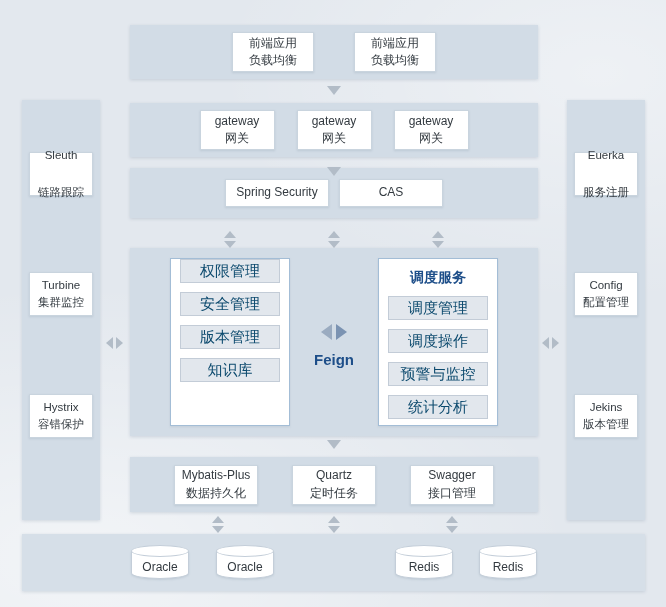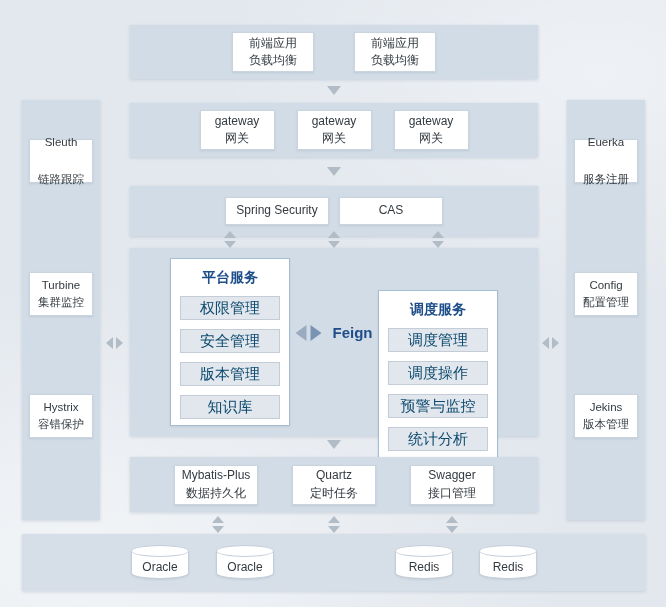--- a/index.html
+++ b/index.html
@@ -26,42 +26,42 @@
     display:flex; flex-direction:column; align-items:center; justify-content:center;
     font-size:12px; color:#333a40; line-height:1.45; text-align:center;
   }
 
   .band-top        { left:130px; top:25px;  width:408px; height:54px; gap:40px; }
   .band-top .wbox  { width:82px; height:40px; }
 
   .band-gateway       { left:130px; top:103px; width:408px; height:54px; gap:22px; }
   .band-gateway .wbox { width:75px; height:40px; }
 
-  .band-security       { left:130px; top:186px; width:408px; height:50px; gap:10px; }
+  .band-security       { left:130px; top:168px; width:408px; height:50px; gap:10px; }
   .band-security .wbox { width:104px; height:28px; }
 
   .band-main { left:130px; top:248px; width:408px; height:188px; }
 
   .panel {
     position:absolute; top:10px; width:120px; height:168px;
     background:#fff; border:1px solid #a3bdd6;
     box-shadow:0 1px 2px rgba(100,120,140,.15);
   }
   .panel-platform { left:40px; }
-  .panel-schedule { left:248px;margin-top:32px; }
+  .panel-schedule { left:248px; }
   .panel-title { text-align:center; font-size:14px; font-weight:bold; color:#1d4e89; margin:10px 0 9px; }
   .pitem {
     width:100px; height:24px; margin:0 auto 9px;
     background:#e2e7ed; border:1px solid #c3ccd7;
     display:flex; align-items:center; justify-content:center;
     font-size:15px; color:#0c4a6e;
   }
 
   .feign { position:absolute; left:50%; top:76px; transform:translateX(-50%);
-           display:flex; flex-direction:row; align-items:center; gap:11px; }
+           display:flex; flex-direction:column; align-items:center; gap:11px; }
   .feign-arrows { display:flex; align-items:center; gap:4px; }
   .ftri-left  { width:0;height:0;border-top:8px solid transparent;border-bottom:8px solid transparent;border-right:11px solid #9aabc0; }
   .ftri-right { width:0;height:0;border-top:8px solid transparent;border-bottom:8px solid transparent;border-left:11px solid #7b93b2; }
   .feign-label { font-size:15px; font-weight:bold; color:#1d4e89; }
 
   .band-middleware       { left:130px; top:457px; width:408px; height:55px; gap:34px; }
   .band-middleware .wbox { width:84px; height:40px; }
 
   .band-db { left:22px; top:534px; width:623px; height:57px; background:#d6dfe8; }
 
@@ -78,21 +78,21 @@
     font-size:12px; color:#333a40;
     box-shadow:0 1px 2px rgba(100,120,140,.18);
   }
   .cyl-1 { left:109px; } .cyl-2 { left:194px; } .cyl-3 { left:373px; } .cyl-4 { left:457px; }
 
   .sidebar { position:absolute; top:100px; width:78px; height:420px; background:#d2dce6;
              box-shadow:0 1px 3px rgba(110,130,155,.25); }
   .sidebar-left  { left:22px; }
   .sidebar-right { left:567px; }
   .sbox { position:absolute; left:7px; width:64px; height:44px; font-size:11.5px; }
-  .sb-1 { top:39px;gap:20px; } .sb-2 { top:172px; } .sb-3 { top:294px; }
+  .sb-1 { top:52px;gap:20px; } .sb-2 { top:172px; } .sb-3 { top:294px; }
 
   .arrow-down {
     position:absolute; width:0; height:0;
     border-left:7px solid transparent; border-right:7px solid transparent;
     border-top:9px solid #b2bcc7;
   }
   .ad-1 { left:327px; top:86px; }
   .ad-2 { left:327px; top:167px; }
   .ad-3 { left:327px; top:440px; }
 
@@ -169,21 +169,20 @@
     </div>
   </div>
 
   <div class="band flexband band-security">
     <div class="wbox">Spring Security</div>
     <div class="wbox">CAS</div>
   </div>
 
   <div class="band band-main">
     <div class="panel panel-platform">
-      <div class="panel-title">平台服务</div>
       <div class="pitem">权限管理</div>
       <div class="pitem">安全管理</div>
       <div class="pitem">版本管理</div>
       <div class="pitem">知识库</div>
     </div>
 
     <div class="feign">
       <div class="feign-arrows">
         <div class="ftri-left"></div>
         <div class="ftri-right"></div>

